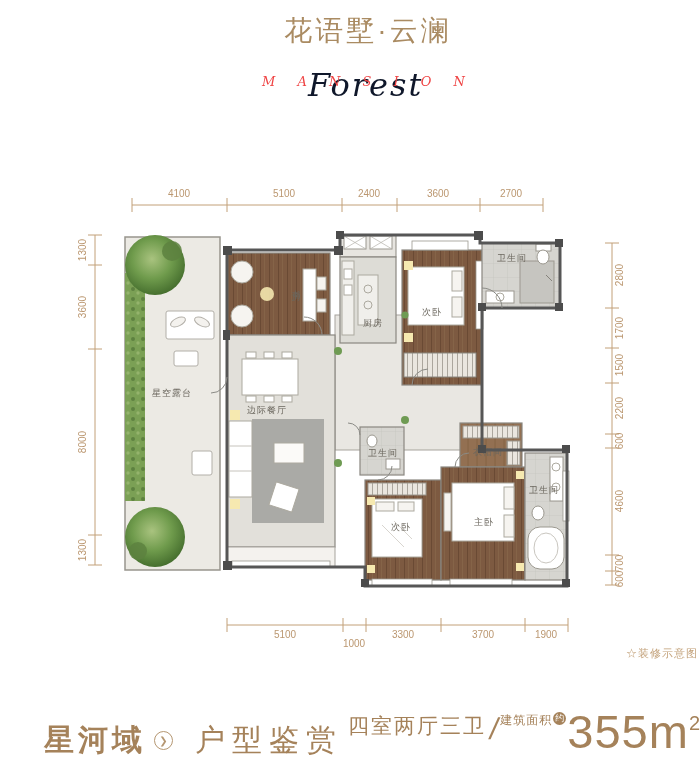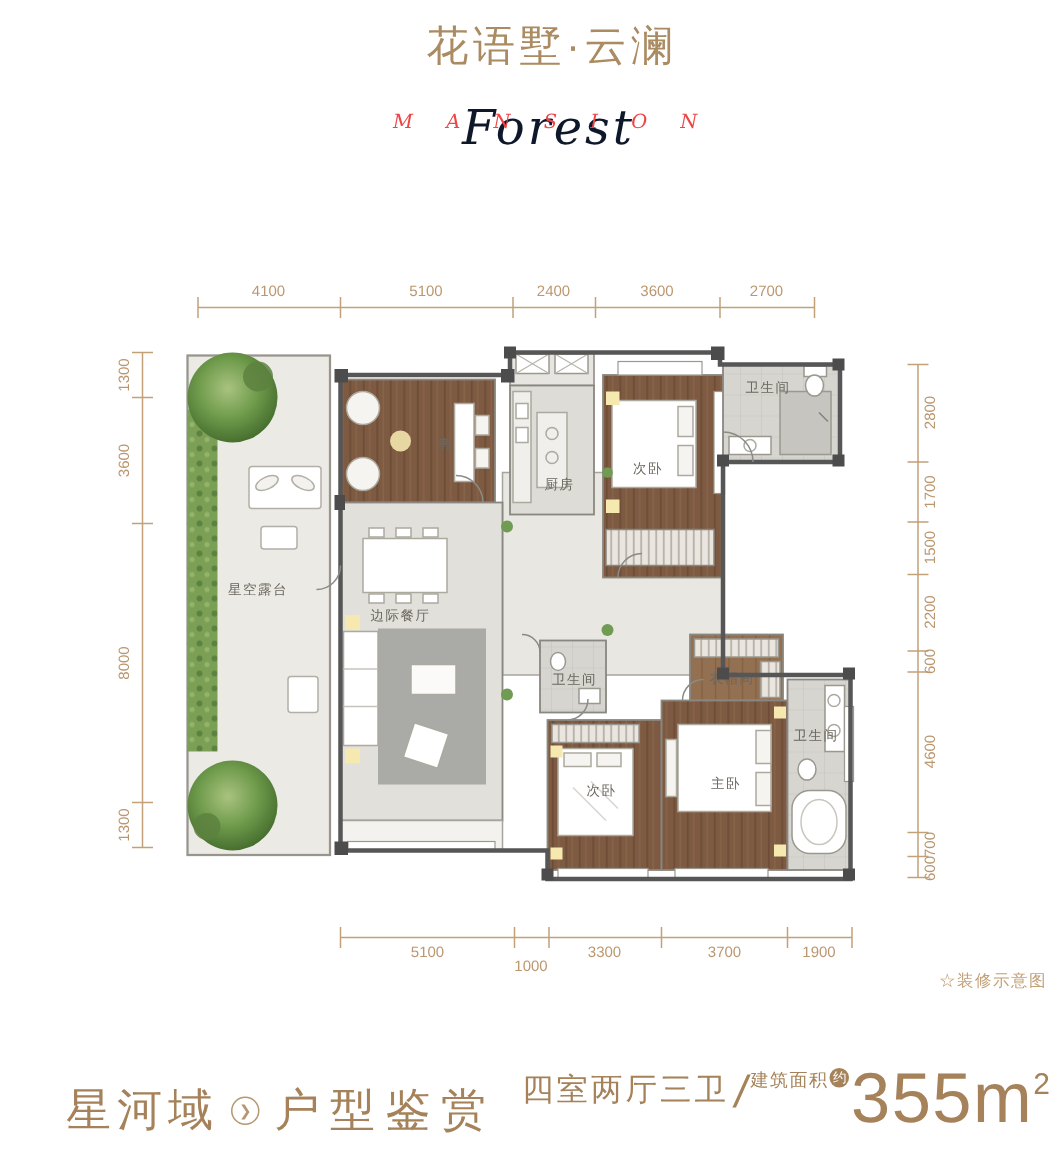--- a/index.html
+++ b/index.html
@@ -15,25 +15,25 @@
   .wm-letters{position:relative;z-index:1;font-family:"DejaVu Serif",serif;font-style:italic;
               font-size:13px;color:#ef4444;letter-spacing:9px;}
   
   #plan-svg{position:absolute;left:60px;top:165px;}
   .dim{font-size:10px;fill:#bb9770;}
   .roomlabel{font-size:9px;fill:#6b675e;letter-spacing:1px;}
   .note{position:absolute;top:646px;right:38px;font-size:11px;color:#c2a078;letter-spacing:1px;}
   
   .footer{position:absolute;left:0;top:712px;width:100%;height:58px;}
   .brand-row{position:absolute;left:44px;top:8px;display:flex;align-items:center;color:#a5825a;}
-  .brand{font-size:30px;letter-spacing:4px;font-weight:400;}
+  .brand{font-size:30px;letter-spacing:4px;font-weight:700;}
   .swirl{width:17px;height:17px;border:1.5px solid #b59772;border-radius:50%;
          display:inline-flex;align-items:center;justify-content:center;
          font-size:10px;color:#b59772;margin:0 10px 0 8px;}
-  .section{font-size:30px;letter-spacing:7px;font-weight:500;}
+  .section{font-size:30px;letter-spacing:7px;font-weight:500;margin-left:12px;}
   .area-row{position:absolute;right:36px;top:0;display:flex;align-items:flex-start;color:#a5825a;}
   .layout-type{font-size:21px;letter-spacing:2px;margin-bottom:9px;}
   .slash{font-size:30px;font-weight:300;margin:0 2px 6px 4px;transform:skewX(-10deg);}
   .area-prefix{font-size:12px;margin-bottom:11px;letter-spacing:1px;}
   .approx{width:13px;height:13px;border-radius:50%;background:#a5825a;color:#fff;
           font-size:9px;display:inline-flex;align-items:center;justify-content:center;
           margin:0 1px 12px 1px;}
   .area-number{font-size:47px;line-height:0.85;font-weight:500;letter-spacing:1px;}
   .area-sup{font-size:20px;margin-bottom:22px;}
 </style>

